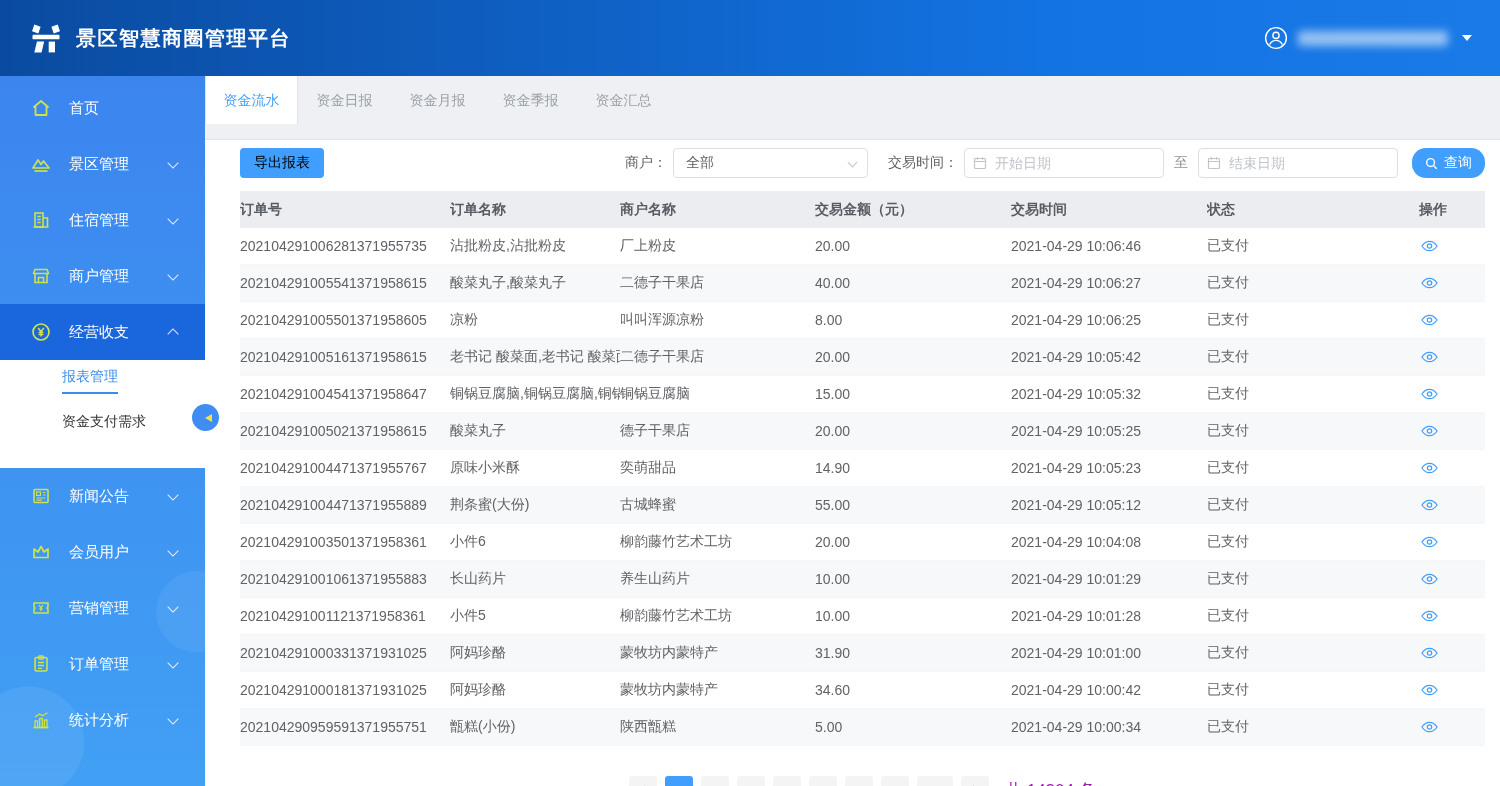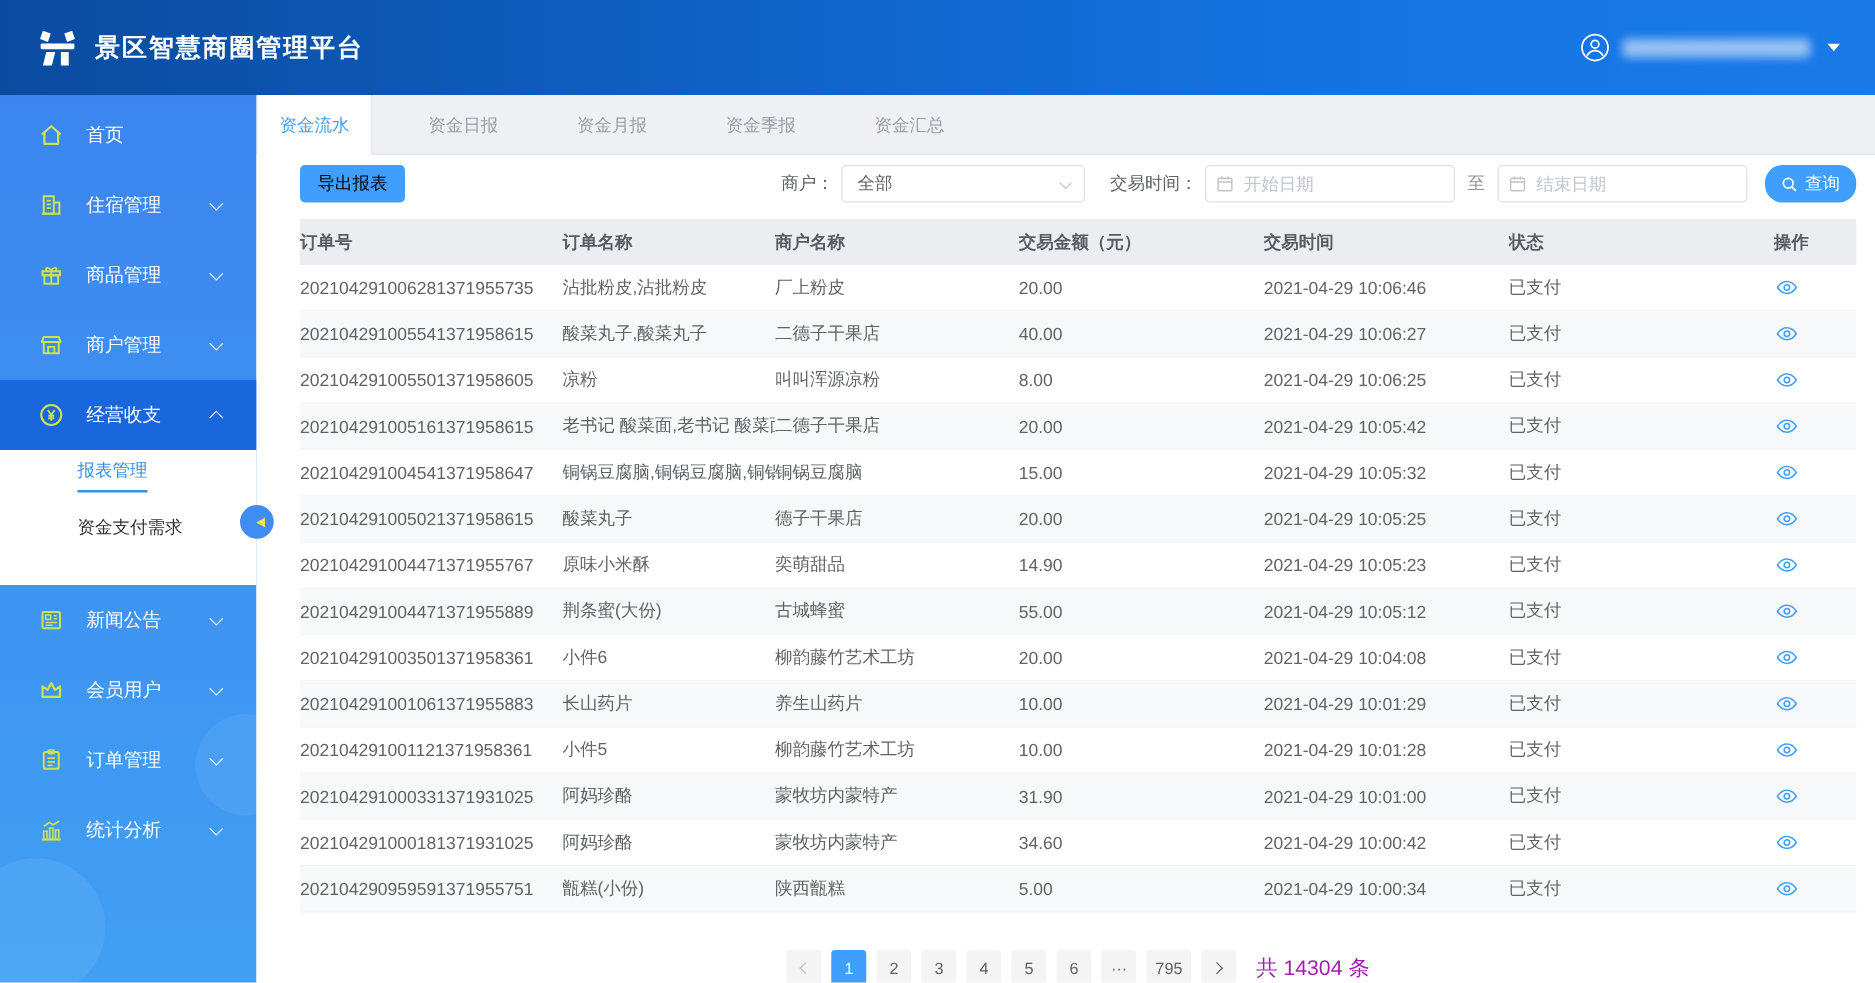--- a/index.html
+++ b/index.html
@@ -35,21 +35,21 @@
   .submenu{background:#fff;padding:8px 0 10px;}
   .submenu-item{height:45px;display:flex;align-items:flex-start;padding-left:62px;font-size:14px;color:#303133;cursor:pointer;}
   .submenu-item .lbl{padding-bottom:6px;border-bottom:2px solid transparent;}
   .submenu-item.active .lbl{color:#3a8ee6;border-color:#3a8ee6;}
   .collapse-handle{position:absolute;left:192px;top:328px;width:27px;height:27px;border-radius:50%;
     background:#3f8cf3;z-index:5;cursor:pointer;}
   .collapse-handle::after{content:"";position:absolute;top:9.5px;left:13px;
     border-top:4.5px solid transparent;border-bottom:4.5px solid transparent;border-right:7px solid #f2e14c;}
 
   
-  .tabbar{height:48px;background:#eef0f3;border-bottom:1px solid #e0e3e8;display:flex;flex-shrink:0;gap:26px;}
+  .tabbar{height:64px;background:#eef0f3;border-bottom:1px solid #e0e3e8;display:flex;flex-shrink:0;}
   .tab{width:93px;text-align:center;line-height:48px;font-size:14px;color:#9aa0a8;cursor:pointer;}
   .tab.active{background:#fff;color:#409eff;border-left:1px solid #e0e3e8;border-right:1px solid #e0e3e8;height:48px;}
 
   
   .content{flex:1;padding:8px 15px 0 35px;background:#fff;}
   .filter-row{display:flex;align-items:center;height:30px;margin-bottom:13px;}
   .btn-export{height:30px;padding:0 14px;background:#409eff;color:#000000;font-size:14px;border:none;border-radius:4px;cursor:pointer;}
   .filter-right{margin-left:auto;display:flex;align-items:center;}
   .f-label{font-size:14px;color:#606266;margin-right:6px;white-space:nowrap;}
   .select{width:195px;height:30px;border:1px solid #dcdfe6;border-radius:4px;background:#fff;display:flex;align-items:center;padding:0 12px;font-size:14px;color:#606266;position:relative;cursor:pointer;margin-right:20px;}
@@ -113,44 +113,43 @@
 
     <div class="menu-item">
       <span class="mi-icon">
         <svg viewBox="0 0 22 22">
             <path d="M3.5 10.5 L11 4 L18.5 10.5 M5.5 9 V18 H16.5 V9" fill="none" stroke="currentColor" stroke-width="1.8" stroke-linejoin="round"></path>
           </svg>
       </span>
       <span>首页</span>
     </div>
 
+    <div class="menu-item">
+      <span class="mi-icon">
+        <svg viewBox="0 0 22 22">
+            <path d="M3 15 L8 7 L11 11.5 L13.5 8 L19 15 Z" fill="none" stroke="currentColor" stroke-width="1.7" stroke-linejoin="round"></path>
+            <path d="M4.5 18 H17.5" stroke="currentColor" stroke-width="1.7"></path>
+          </svg>
+      </span>
+      <span>景区管理</span>
+      <span class="chev"></span>
+    </div>
 
     <div class="menu-item">
       <span class="mi-icon">
         <svg viewBox="0 0 22 22">
             <rect x="5" y="4" width="8" height="14" fill="none" stroke="currentColor" stroke-width="1.6"></rect>
             <path d="M13 9 H17.5 V18 H13 M3.5 18 H18.5" fill="none" stroke="currentColor" stroke-width="1.6"></path>
             <path d="M7.3 7.5 H10.7 M7.3 10.5 H10.7 M7.3 13.5 H10.7" stroke="currentColor" stroke-width="1.3"></path>
           </svg>
       </span>
       <span>住宿管理</span>
       <span class="chev"></span>
     </div>
 
-    <div class="menu-item">
-      <span class="mi-icon">
-        <svg viewBox="0 0 22 22">
-            <rect x="4" y="8" width="14" height="3.2" fill="none" stroke="currentColor" stroke-width="1.6"></rect>
-            <rect x="5.5" y="11.2" width="11" height="6.8" fill="none" stroke="currentColor" stroke-width="1.6"></rect>
-            <path d="M11 8 V18 M7.5 8 C5.5 5.5 8.6 3.6 11 7.6 C13.4 3.6 16.5 5.5 14.5 8" fill="none" stroke="currentColor" stroke-width="1.5"></path>
-          </svg>
-      </span>
-      <span>商品管理</span>
-      <span class="chev"></span>
-    </div>
 
     <div class="menu-item">
       <span class="mi-icon">
         <svg viewBox="0 0 22 22">
             <path d="M3.5 8.5 L5 4.5 H17 L18.5 8.5 Z" fill="none" stroke="currentColor" stroke-width="1.6" stroke-linejoin="round"></path>
             <path d="M5 8.5 V17.5 H17 V8.5" fill="none" stroke="currentColor" stroke-width="1.6"></path>
             <path d="M8.5 17.5 V12.5 H13.5 V17.5" fill="none" stroke="currentColor" stroke-width="1.5"></path>
           </svg>
       </span>
       <span>商户管理</span>
@@ -192,20 +191,30 @@
     <div class="menu-item">
       <span class="mi-icon">
         <svg viewBox="0 0 22 22">
             <path d="M4 16.5 L4 8 L8 11 L11 5.5 L14 11 L18 8 L18 16.5 Z" fill="none" stroke="currentColor" stroke-width="1.7" stroke-linejoin="round"></path>
           </svg>
       </span>
       <span>会员用户</span>
       <span class="chev"></span>
     </div>
 
+    <div class="menu-item">
+      <span class="mi-icon">
+        <svg viewBox="0 0 22 22">
+            <path d="M4 6 H18 V10 C16.8 10 16.8 12 18 12 V16 H4 V12 C5.2 12 5.2 10 4 10 Z" fill="none" stroke="currentColor" stroke-width="1.6" stroke-linejoin="round"></path>
+            <path d="M9 8.2 L11 10.8 L13 8.2 M11 10.8 V14 M9.4 11.8 H12.6" fill="none" stroke="currentColor" stroke-width="1.3"></path>
+          </svg>
+      </span>
+      <span>营销管理</span>
+      <span class="chev"></span>
+    </div>
 
     <div class="menu-item">
       <span class="mi-icon">
         <svg viewBox="0 0 22 22">
             <rect x="5" y="4.5" width="12" height="13.5" rx="1.5" fill="none" stroke="currentColor" stroke-width="1.6"></rect>
             <rect x="8.5" y="3" width="5" height="3" rx="1" fill="none" stroke="currentColor" stroke-width="1.3"></rect>
             <path d="M8 9.5 H14 M8 12.5 H14 M8 15.3 H12" stroke="currentColor" stroke-width="1.3"></path>
           </svg>
       </span>
       <span>订单管理</span>

